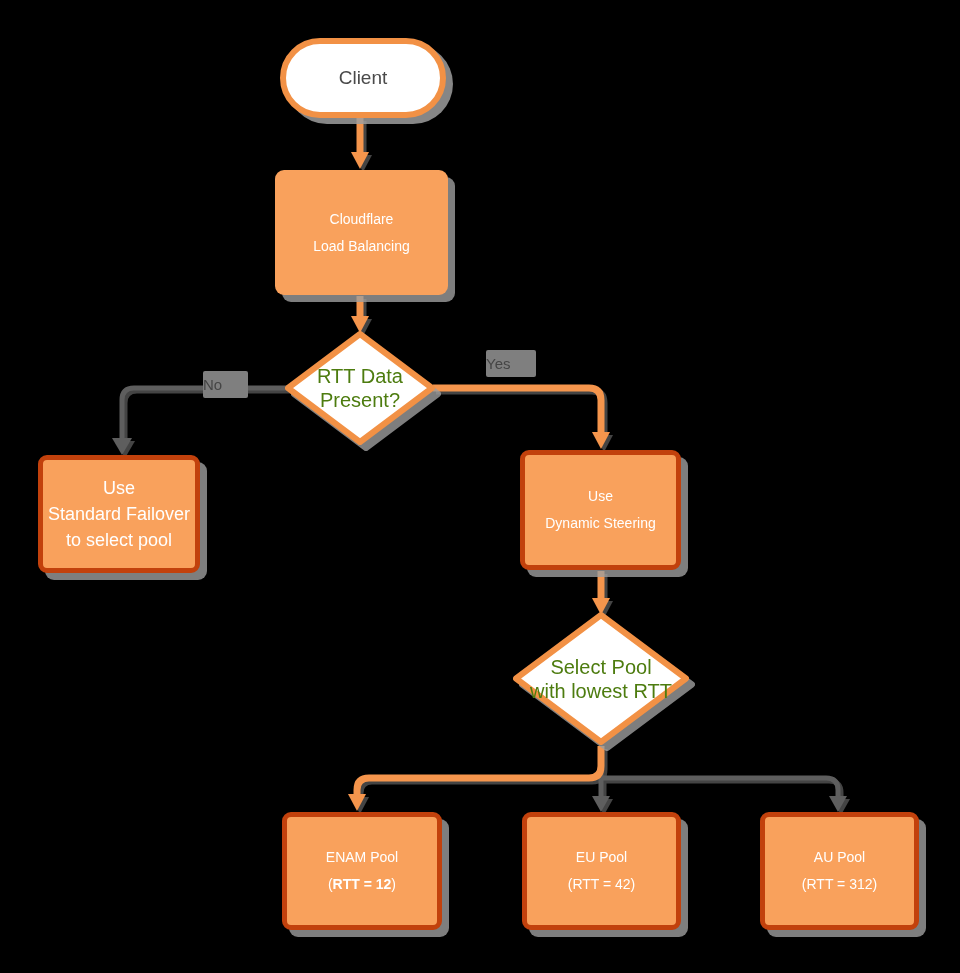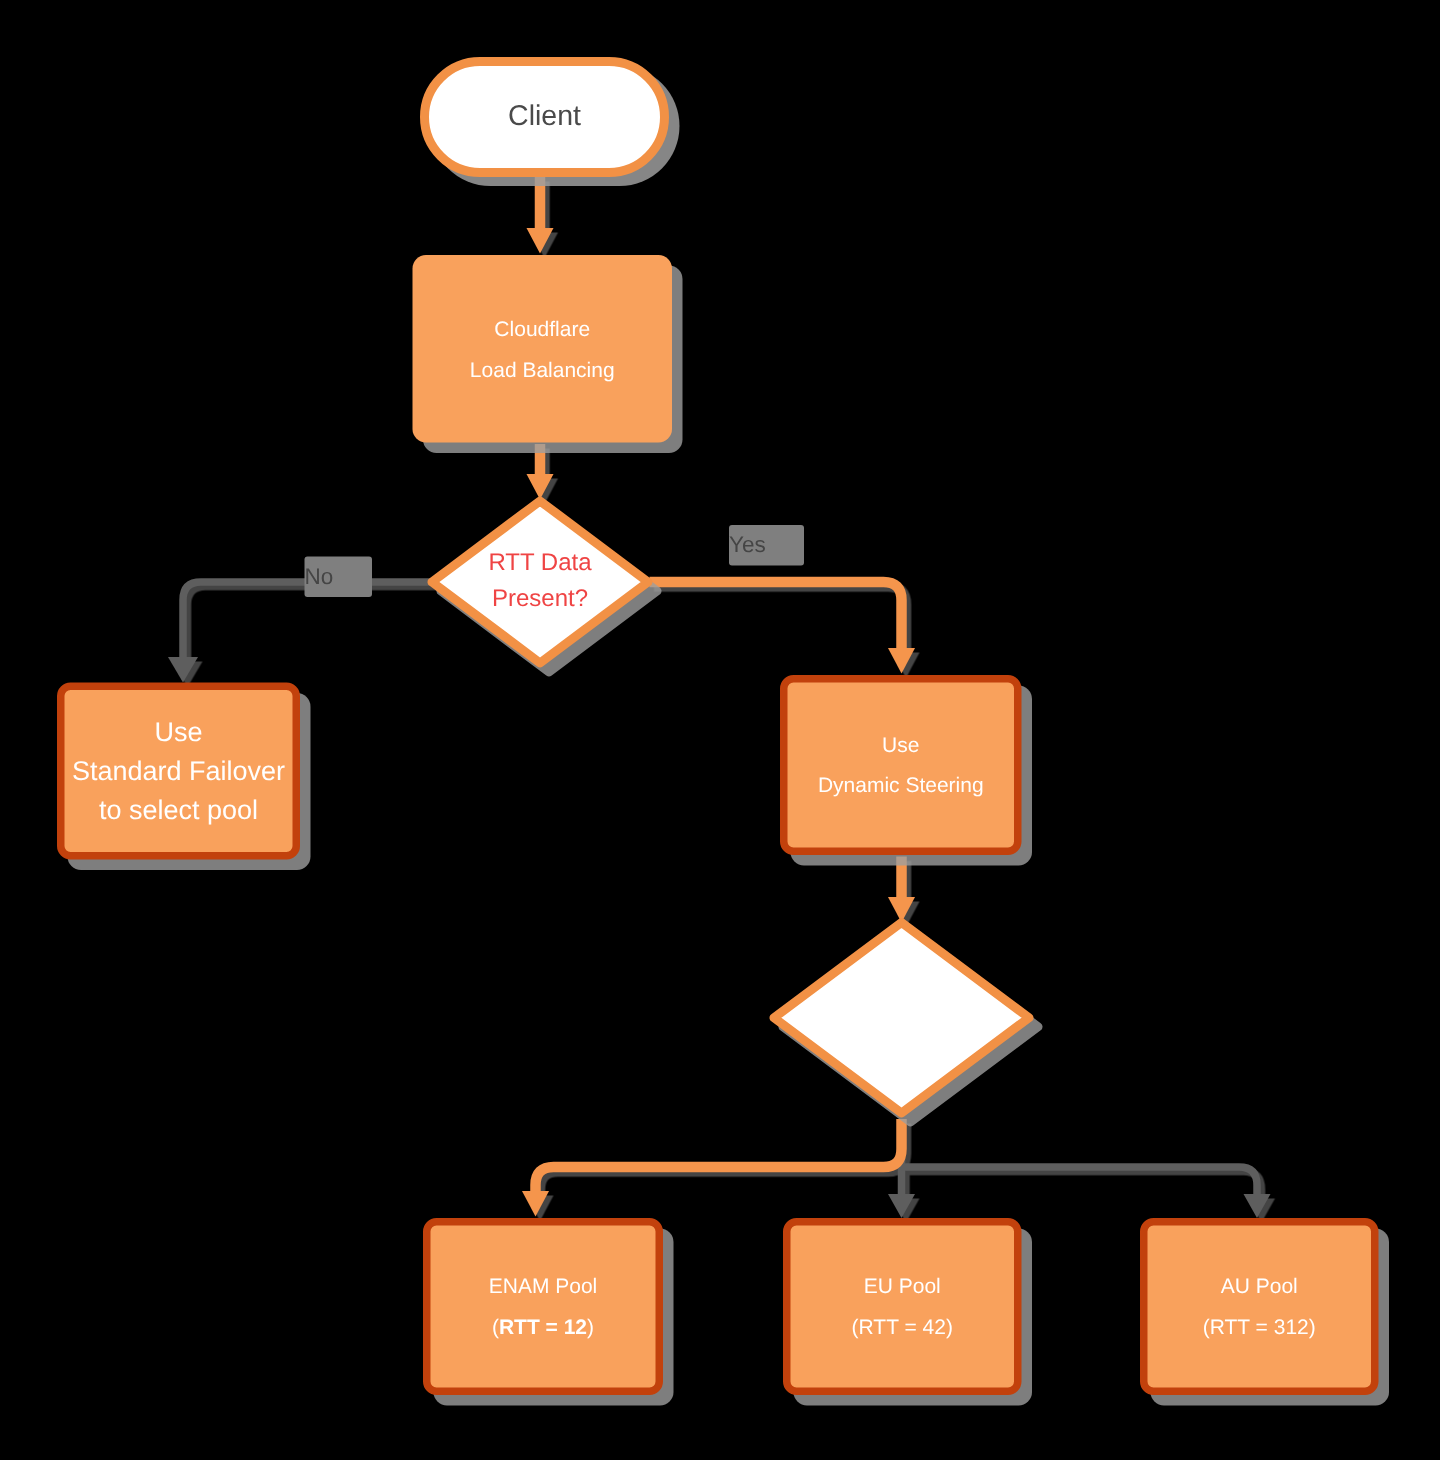--- a/index.html
+++ b/index.html
@@ -17,21 +17,21 @@
     box-shadow:7px 6px 0 rgba(158,158,158,0.85);
   }
   .obox{
     background:#F9A15C;border-radius:9px;color:#fff;font-size:14px;line-height:27px;
     box-shadow:7px 7px 0 rgba(158,158,158,0.8);
   }
   .obox.bordered{border:5px solid #c2410c;}
   .diamond{background:transparent;box-shadow:none;}
   .diamond svg{position:absolute;left:0;top:0;
     filter:drop-shadow(6px 6px 0 rgba(158,158,158,0.8));}
-  .diamond .dtext{position:relative;z-index:3;color:#ef4444;font-size:16px;line-height:24px;}
+  .diamond .dtext{position:relative;z-index:3;color:#4d7c0f;font-size:20px;line-height:24px;}
   .edge-label{
     position:absolute;z-index:3;background:#7F7F7F;color:#454545;
     font-size:15px;display:flex;align-items:center;justify-content:flex-start;
     border-radius:2px;
   }
   .b{font-weight:bold;}
 </style>
 </head>
 <body>
 
@@ -106,20 +106,24 @@
     <div>
       <div>Use</div>
       <div>Dynamic Steering</div>
     </div>
   </div>
 
   <div class="node diamond" style="left:511px;top:610px;width:180px;height:137px;">
     <svg width="180" height="137" viewBox="0 0 180 137">
       <polygon points="90,5 175,68.5 90,132 5,68.5" fill="#ffffff" stroke="#F29145" stroke-width="6" stroke-linejoin="round"></polygon>
     </svg>
+    <div class="dtext">
+      <div>Select Pool</div>
+      <div>with lowest RTT</div>
+    </div>
   </div>
 
   <div class="node obox bordered" style="left:282px;top:812px;width:160px;height:118px;">
     <div>
       <div>ENAM Pool</div>
       <div><span>(</span><span class="b">RTT = 12</span><span>)</span></div>
     </div>
   </div>
 
   <div class="node obox bordered" style="left:522px;top:812px;width:159px;height:118px;">

